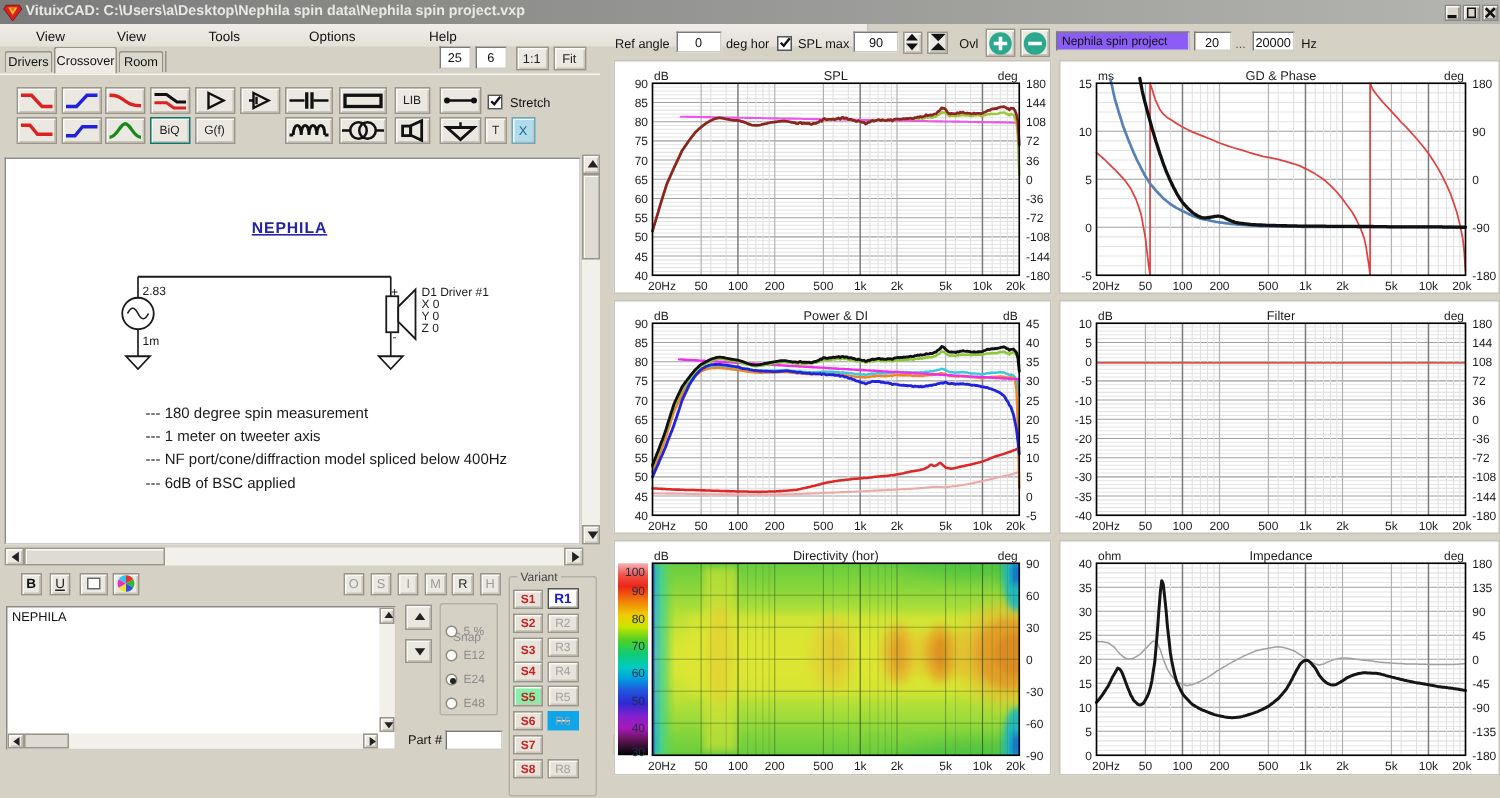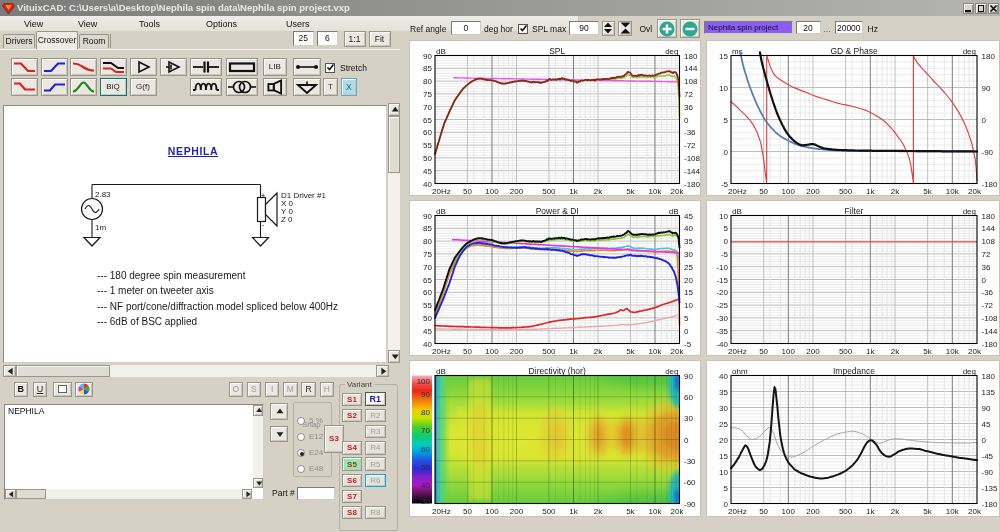--- a/index.html
+++ b/index.html
@@ -24,21 +24,21 @@
 <div style="position:absolute;left:977.5px;top:5px;width:6.5px;height:6.5px;border:1.5px solid #111"></div>
 <svg width="9" height="9" style="position:absolute;left:989px;top:4px" viewBox="0 0 9 9">
     <path d="M1.5,1.5 L7.5,7.5 M7.5,1.5 L1.5,7.5" stroke="#111" stroke-width="1.7"></path>
   </svg>
 <div style="position:absolute;left:0;top:16px;width:578px;height:15px;background:linear-gradient(#efede7,#e3e0d8)"></div>
 <div style="position:absolute;left:578px;top:16px;width:1px;height:15px;background:#c6c3b8"></div>
 <div style="position:absolute;left:24px;top:18.5px;font:9px 'Liberation Sans',sans-serif;color:#111">View</div>
 <div style="position:absolute;left:78px;top:18.5px;font:9px 'Liberation Sans',sans-serif;color:#111">View</div>
 <div style="position:absolute;left:139px;top:18.5px;font:9px 'Liberation Sans',sans-serif;color:#111">Tools</div>
 <div style="position:absolute;left:206px;top:18.5px;font:9px 'Liberation Sans',sans-serif;color:#111">Options</div>
-<div style="position:absolute;left:286px;top:18.5px;font:9px 'Liberation Sans',sans-serif;color:#111">Users</div>
+<div style="position:absolute;left:286px;top:18.5px;font:9px 'Liberation Sans',sans-serif;color:#111">Help</div>
 <div style="position:absolute;left:3px;top:33.5px;width:32px;height:14.5px;background:#dbd8cd;border:1px solid #979387;border-bottom:none;border-radius:2px 2px 0 0;font:8.5px 'Liberation Sans',sans-serif;color:#111;display:flex;align-items:center;justify-content:center">Drivers</div>
 <div style="position:absolute;left:36px;top:31px;width:42px;height:17.5px;background:#eeebe4;border:1px solid #979387;border-bottom:none;border-radius:2px 2px 0 0;font:8.5px 'Liberation Sans',sans-serif;color:#111;display:flex;align-items:center;justify-content:center;z-index:2">Crossover</div>
 <div style="position:absolute;left:79px;top:33.5px;width:30px;height:14.5px;background:#dbd8cd;border:1px solid #979387;border-bottom:none;border-radius:2px 2px 0 0;font:8.5px 'Liberation Sans',sans-serif;color:#111;display:flex;align-items:center;justify-content:center">Room</div>
 <div style="position:absolute;left:110px;top:33.5px;width:1px;height:14px;background:#979387"></div>
 <div style="position:absolute;left:0px;top:48.5px;width:400px;height:1px;background:#f6f4f0"></div>
 <div style="position:absolute;left:292.5px;top:30.5px;width:21.5px;height:15.5px;background:#fff;border:1px solid #7a7a7a;border-right-color:#cfcdc6;border-bottom-color:#cfcdc6;display:flex;align-items:center;justify-content:center;font:8.5px 'Liberation Sans',sans-serif;color:#111;">25</div>
 <div style="position:absolute;left:317px;top:30.5px;width:20.5px;height:15.5px;background:#fff;border:1px solid #7a7a7a;border-right-color:#cfcdc6;border-bottom-color:#cfcdc6;display:flex;align-items:center;justify-content:center;font:8.5px 'Liberation Sans',sans-serif;color:#111;">6</div>
 <div style="position:absolute;left:343.5px;top:30.5px;width:22px;height:16px;background:#ebe8e1;border:1px solid #9a968c;box-shadow:inset 1px 1px 0 #fbfaf7,inset -1px -1px 0 #c9c5ba;display:flex;align-items:center;justify-content:center;font:normal 8.5px 'Liberation Sans',sans-serif;color:#222;">1:1</div>
 <div style="position:absolute;left:368.5px;top:30.5px;width:22px;height:16px;background:#ebe8e1;border:1px solid #9a968c;box-shadow:inset 1px 1px 0 #fbfaf7,inset -1px -1px 0 #c9c5ba;display:flex;align-items:center;justify-content:center;font:normal 8.5px 'Liberation Sans',sans-serif;color:#222;">Fit</div>
 <div style="position:absolute;left:11px;top:57.5px;width:27px;height:18px;background:#ebe8e1;border:1px solid #9a968c;box-shadow:inset 1px 1px 0 #fbfaf7,inset -1px -1px 0 #c9c5ba;display:flex;align-items:center;justify-content:center;">
@@ -267,28 +267,28 @@
 <div style="position:absolute;left:297px;top:465px;width:8px;height:8px;border-radius:50%;background:#fdfdfb;border:1px solid #8a8a85"></div>
 <div style="position:absolute;left:309px;top:464px;font:8px 'Liberation Sans',sans-serif;color:#8c8c8c">E48</div>
 <div class="lbl" style="left:272px;top:487.5px">Part #</div>
 <div style="position:absolute;left:297px;top:486.5px;width:37.5px;height:13.5px;background:#fff;border:1px solid #7a7a7a;border-right-color:#cfcdc6;border-bottom-color:#cfcdc6;display:flex;align-items:center;justify-content:center;font:8.5px 'Liberation Sans',sans-serif;color:#111;"></div>
 <div style="position:absolute;left:339px;top:384px;width:58.5px;height:147px;border:1px solid #b4b1a6;border-radius:2px"></div>
 <div style="position:absolute;left:345px;top:379.5px;background:#d5d1c5;padding:0 2px;font:8px 'Liberation Sans',sans-serif;color:#444">Variant</div>
 <div style="position:absolute;left:342px;top:392.5px;width:20px;height:13.5px;background:#e6e3da;border:1px solid #9a968c;box-shadow:inset 1px 1px 0 #fbfaf7,inset -1px -1px 0 #c9c5ba;display:flex;align-items:center;justify-content:center;font:bold 8px 'Liberation Sans',sans-serif;color:#cc2020;">S1</div>
 <div style="position:absolute;left:364.5px;top:391.5px;width:21.5px;height:14px;background:#ffffff;border:1px solid #9a968c;box-shadow:inset 1px 1px 0 #fbfaf7,inset -1px -1px 0 #c9c5ba;display:flex;align-items:center;justify-content:center;font:bold 9px 'Liberation Sans',sans-serif;color:#1818cc;border:1.5px solid #555">R1</div>
 <div style="position:absolute;left:342px;top:408.7px;width:20px;height:13.5px;background:#e6e3da;border:1px solid #9a968c;box-shadow:inset 1px 1px 0 #fbfaf7,inset -1px -1px 0 #c9c5ba;display:flex;align-items:center;justify-content:center;font:bold 8px 'Liberation Sans',sans-serif;color:#cc2020;">S2</div>
 <div style="position:absolute;left:364.5px;top:408.7px;width:21.5px;height:13.5px;background:#e6e3da;border:1px solid #9a968c;box-shadow:inset 1px 1px 0 #fbfaf7,inset -1px -1px 0 #c9c5ba;display:flex;align-items:center;justify-content:center;font:normal 8px 'Liberation Sans',sans-serif;color:#a0a0a0;">R2</div>
-<div style="position:absolute;left:324px;top:424.9px;width:20px;height:28px;background:#e6e3da;border:1px solid #9a968c;box-shadow:inset 1px 1px 0 #fbfaf7,inset -1px -1px 0 #c9c5ba;display:flex;align-items:center;justify-content:center;font:bold 8px 'Liberation Sans',sans-serif;color:#cc2020;">S3</div>
+<div style="position:absolute;left:342px;top:424.9px;width:20px;height:18px;background:#e6e3da;border:1px solid #9a968c;box-shadow:inset 1px 1px 0 #fbfaf7,inset -1px -1px 0 #c9c5ba;display:flex;align-items:center;justify-content:center;font:bold 8px 'Liberation Sans',sans-serif;color:#cc2020;">S3</div>
 <div style="position:absolute;left:364.5px;top:424.9px;width:21.5px;height:13.5px;background:#e6e3da;border:1px solid #9a968c;box-shadow:inset 1px 1px 0 #fbfaf7,inset -1px -1px 0 #c9c5ba;display:flex;align-items:center;justify-content:center;font:normal 8px 'Liberation Sans',sans-serif;color:#a0a0a0;">R3</div>
 <div style="position:absolute;left:342px;top:441.1px;width:20px;height:13.5px;background:#e6e3da;border:1px solid #9a968c;box-shadow:inset 1px 1px 0 #fbfaf7,inset -1px -1px 0 #c9c5ba;display:flex;align-items:center;justify-content:center;font:bold 8px 'Liberation Sans',sans-serif;color:#cc2020;">S4</div>
 <div style="position:absolute;left:364.5px;top:441.1px;width:21.5px;height:13.5px;background:#e6e3da;border:1px solid #9a968c;box-shadow:inset 1px 1px 0 #fbfaf7,inset -1px -1px 0 #c9c5ba;display:flex;align-items:center;justify-content:center;font:normal 8px 'Liberation Sans',sans-serif;color:#a0a0a0;">R4</div>
 <div style="position:absolute;left:342px;top:457.3px;width:20px;height:13.5px;background:#86efac;border:1px solid #9a968c;box-shadow:inset 1px 1px 0 #fbfaf7,inset -1px -1px 0 #c9c5ba;display:flex;align-items:center;justify-content:center;font:bold 8px 'Liberation Sans',sans-serif;color:#cc2020;">S5</div>
 <div style="position:absolute;left:364.5px;top:457.3px;width:21.5px;height:13.5px;background:#e6e3da;border:1px solid #9a968c;box-shadow:inset 1px 1px 0 #fbfaf7,inset -1px -1px 0 #c9c5ba;display:flex;align-items:center;justify-content:center;font:normal 8px 'Liberation Sans',sans-serif;color:#a0a0a0;">R5</div>
 <div style="position:absolute;left:342px;top:473.5px;width:20px;height:13.5px;background:#e6e3da;border:1px solid #9a968c;box-shadow:inset 1px 1px 0 #fbfaf7,inset -1px -1px 0 #c9c5ba;display:flex;align-items:center;justify-content:center;font:bold 8px 'Liberation Sans',sans-serif;color:#cc2020;">S6</div>
-<div style="position:absolute;left:364.5px;top:473.5px;width:21.5px;height:13.5px;background:#e6e3da;border:1px solid #0ea5e9;box-shadow:inset 1px 1px 0 #fbfaf7,inset -1px -1px 0 #c9c5ba;display:flex;align-items:center;justify-content:center;font:normal 8px 'Liberation Sans',sans-serif;color:#a0a0a0;">R6</div>
+<div style="position:absolute;left:364.5px;top:473.5px;width:21.5px;height:13.5px;background:#e6e3da;border:6px solid #0ea5e9;box-shadow:inset 1px 1px 0 #fbfaf7,inset -1px -1px 0 #c9c5ba;display:flex;align-items:center;justify-content:center;font:normal 8px 'Liberation Sans',sans-serif;color:#a0a0a0;">R6</div>
 <div style="position:absolute;left:342px;top:489.7px;width:20px;height:13.5px;background:#e6e3da;border:1px solid #9a968c;box-shadow:inset 1px 1px 0 #fbfaf7,inset -1px -1px 0 #c9c5ba;display:flex;align-items:center;justify-content:center;font:bold 8px 'Liberation Sans',sans-serif;color:#cc2020;">S7</div>
 <div style="position:absolute;left:364.5px;top:489.7px;width:21.5px;height:13.5px;background:#000000;border:1px solid #9a968c;box-shadow:inset 1px 1px 0 #fbfaf7,inset -1px -1px 0 #c9c5ba;display:flex;align-items:center;justify-content:center;font:normal 8px 'Liberation Sans',sans-serif;color:#a0a0a0;margin-left:44px;">R7</div>
 <div style="position:absolute;left:342px;top:505.9px;width:20px;height:13.5px;background:#e6e3da;border:1px solid #9a968c;box-shadow:inset 1px 1px 0 #fbfaf7,inset -1px -1px 0 #c9c5ba;display:flex;align-items:center;justify-content:center;font:bold 8px 'Liberation Sans',sans-serif;color:#cc2020;">S8</div>
 <div style="position:absolute;left:364.5px;top:505.9px;width:21.5px;height:13.5px;background:#e6e3da;border:1px solid #9a968c;box-shadow:inset 1px 1px 0 #fbfaf7,inset -1px -1px 0 #c9c5ba;display:flex;align-items:center;justify-content:center;font:normal 8px 'Liberation Sans',sans-serif;color:#a0a0a0;">R8</div>
 <div class="lbl" style="left:410px;top:23.5px">Ref angle</div>
 <div style="position:absolute;left:451px;top:21px;width:29.5px;height:13.5px;background:#fff;border:1px solid #7a7a7a;border-right-color:#cfcdc6;border-bottom-color:#cfcdc6;display:flex;align-items:center;justify-content:center;font:8.5px 'Liberation Sans',sans-serif;color:#111;">0</div>
 <div class="lbl" style="left:484px;top:23.5px">deg hor</div>
 <div style="position:absolute;left:518px;top:23.5px;width:10px;height:10px;background:#fff;border:1px solid #555"></div>
 <svg width="9" height="9" style="position:absolute;left:519px;top:24px" viewBox="0 0 9 9">
     <path d="M1.5,4.5 L3.5,6.5 L7.5,1.5" fill="none" stroke="#111" stroke-width="1.6"></path>

